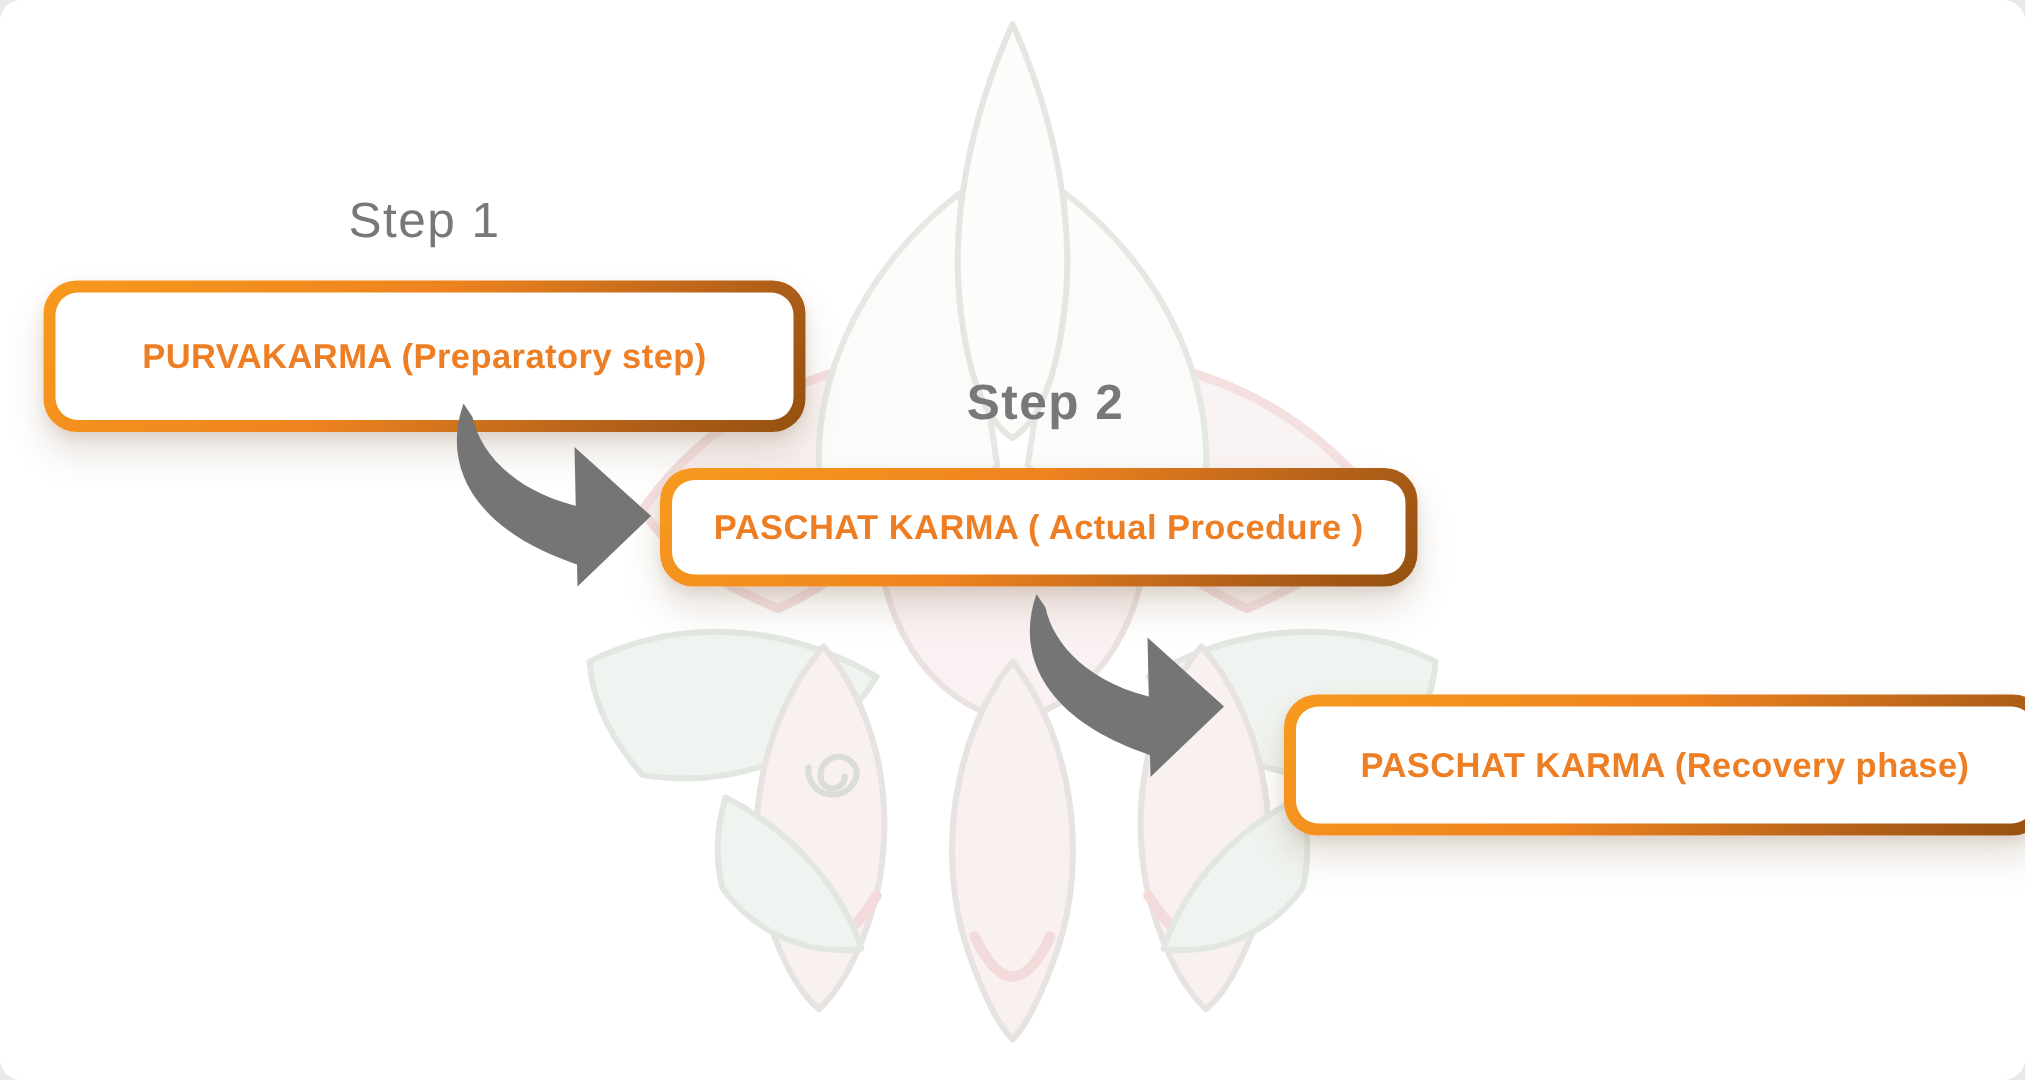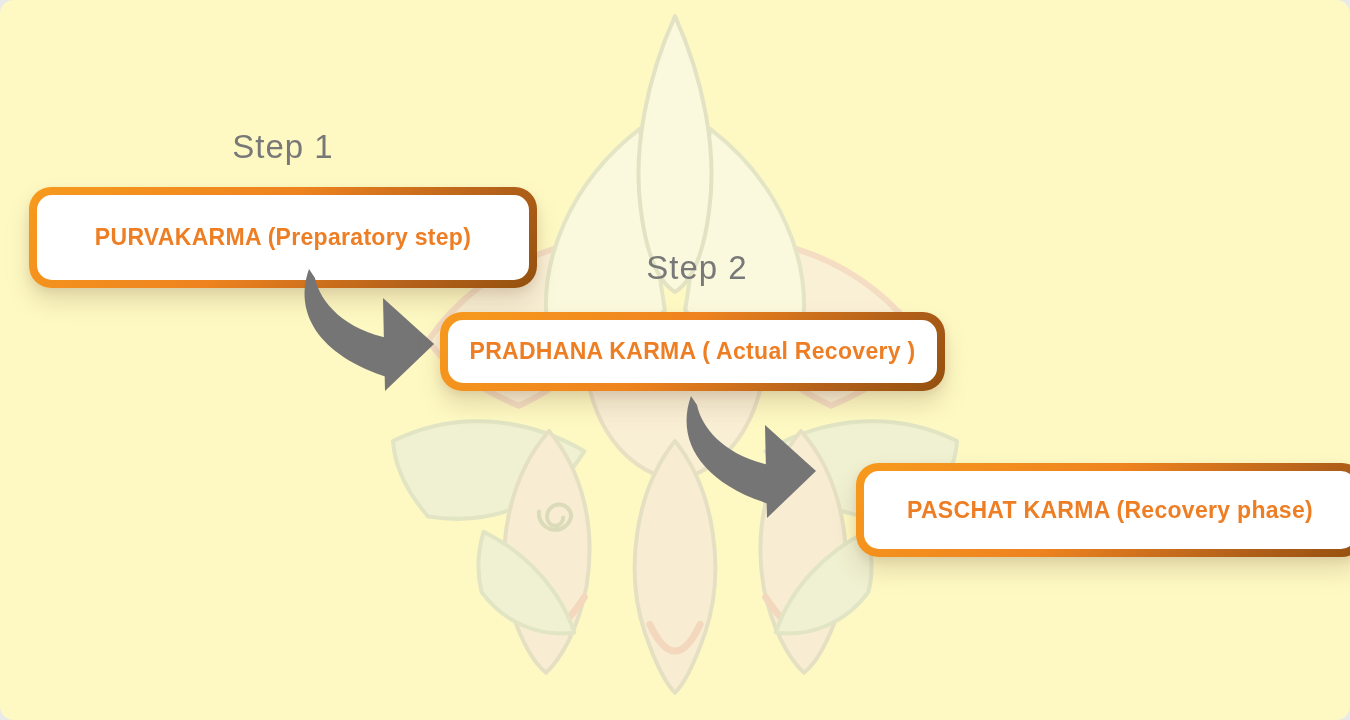--- a/index.html
+++ b/index.html
@@ -1,38 +1,38 @@
 <!DOCTYPE html>
 <html><head>
 <meta charset="utf-8">
 <style>
   html,body{margin:0;padding:0;background:#e9e9e9;}
   .stage{
     position:relative;
     width:1350px;height:720px;
-    background:#fef9c3;
+    background:#ffffff;
     overflow:hidden;
     border-radius:14px;
     font-family:"Liberation Sans", sans-serif;
   }
   .lotus{
     position:absolute;left:330px;top:8px;width:690px;height:705px;
     pointer-events:none;
   }
   .step-label{
     position:absolute;
     width:220px;
     text-align:center;
     font-size:33px;
     font-weight:400;
     letter-spacing:1px;
     color:#787878;
   }
   .step-label.s1{left:173px;top:128px;}
-  .step-label.s2{left:587px;top:249px;}
+  .step-label.s2{left:587px;top:249px;font-weight:bold;}
   .step-label.s3{left:961px;top:379px;}
   .karma-box{
     position:absolute;
     box-sizing:border-box;
     padding:8px;
     border-radius:22px;
     background:linear-gradient(135deg,#f79a1d 0%,#ee831f 45%,#b4611a 78%,#94500e 100%);
     box-shadow:0 14px 24px rgba(130,100,70,0.20), 0 4px 8px rgba(130,100,70,0.12);
   }
   .karma-box .inner{
@@ -97,21 +97,21 @@
     <div class="inner">PURVAKARMA (Preparatory step)</div>
   </div>
 
   <svg class="arrow a1" viewBox="0 0 145 124" xmlns="http://www.w3.org/2000/svg" aria-hidden="true">
     <path fill="#757575" d="M 17 0 C 2 42 24 86 98 109 L 100 70 C 52 61 28 33 23 9 Z"></path>
     <path fill="#757575" d="M 91 29 L 142 75 L 93 122 Z"></path>
   </svg>
 
   <div class="step-label s2">Step 2</div>
   <div class="karma-box b2">
-    <div class="inner">PRADHANA KARMA ( Actual Recovery )</div>
+    <div class="inner">PASCHAT KARMA ( Actual Procedure )</div>
   </div>
 
   <svg class="arrow a2" viewBox="0 0 145 124" xmlns="http://www.w3.org/2000/svg" aria-hidden="true">
     <path fill="#757575" d="M 17 0 C 2 42 24 86 98 109 L 100 70 C 52 61 28 33 23 9 Z"></path>
     <path fill="#757575" d="M 91 29 L 142 75 L 93 122 Z"></path>
   </svg>
 
   <div class="karma-box b3">
     <div class="inner">PASCHAT KARMA (Recovery phase)</div>
   </div>

